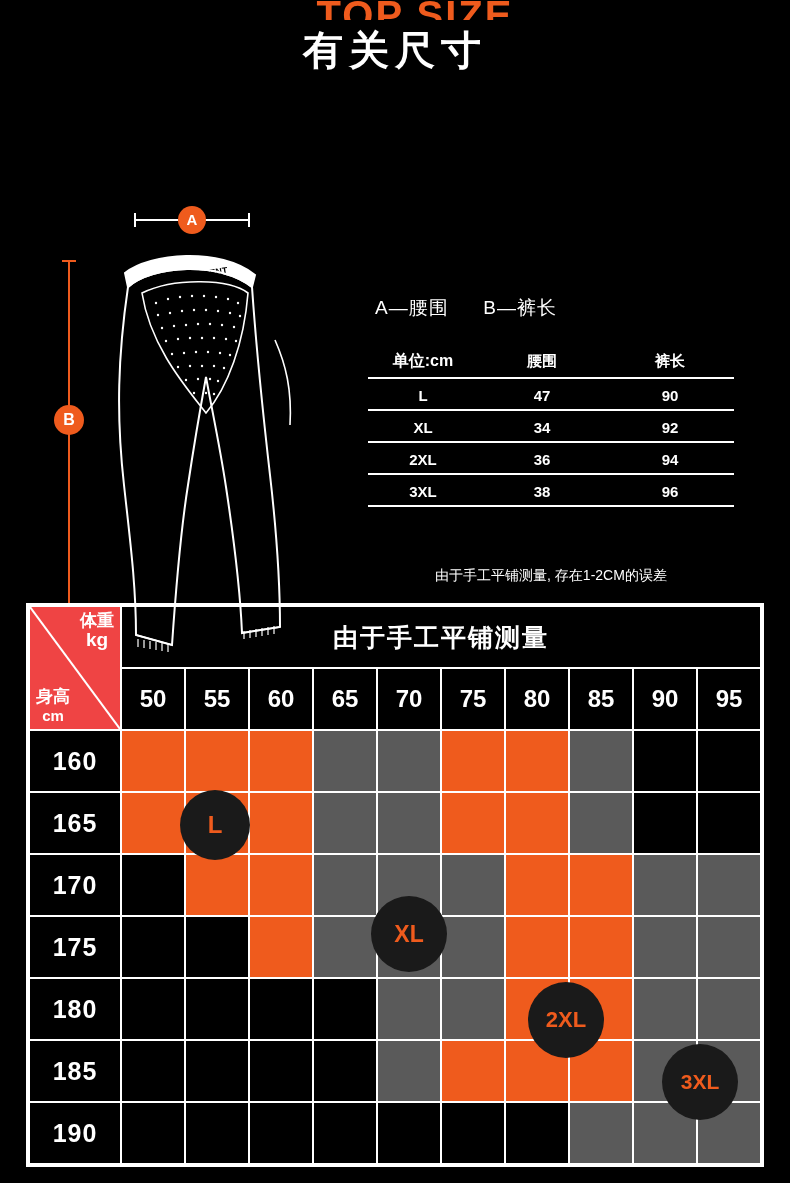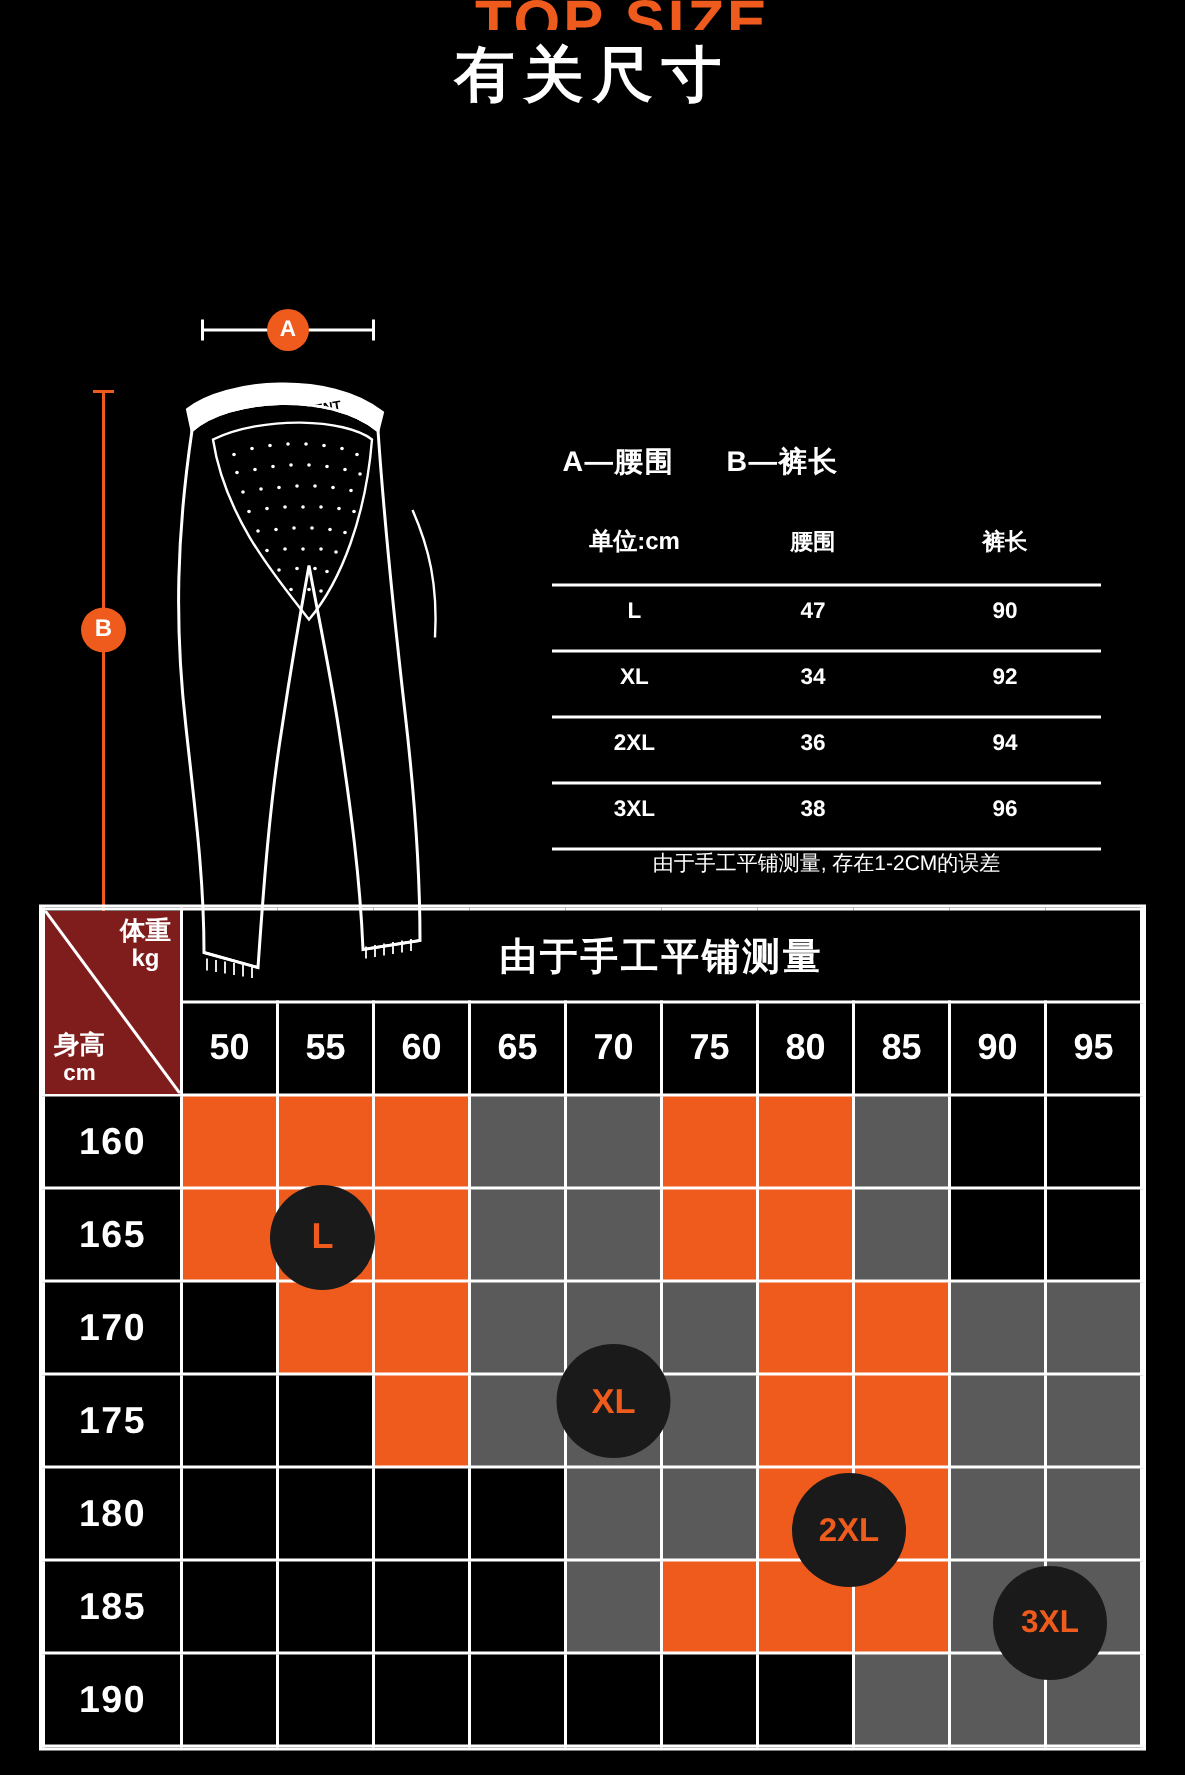--- a/index.html
+++ b/index.html
@@ -132,39 +132,39 @@
     left: 80px;
     top: 140px;
   }
 
   
   .ab-legend {
     position: absolute;
     left: 375px;
     top: 200px;
     font-size: 19px;
-    font-weight: bold;
+    font-weight: normal;
     letter-spacing: 1px;
     text-align: center;
   }
   .ab-legend .sp { display: inline-block; width: 22px; }
 
   .sizetable {
     position: absolute;
     left: 368px;
     top: 248px;
     width: 366px;
     border-collapse: collapse;
     font-size: 15px;
     font-weight: bold;
     color: #ffffff;
   }
   .sizetable th, .sizetable td {
     text-align: center;
-    padding: 8px 0 17px 0;
+    padding: 8px 0 5px 0;
     border-bottom: 2px solid #ffffff;
   }
   .sizetable thead th { border-bottom: 2px solid #ffffff; }
   .sizetable th.unit { font-size: 16px; }
   .sizetable col.c1 { width: 110px; }
   .sizetable col.c2 { width: 128px; }
   .sizetable col.c3 { width: 128px; }
   .note {
     position: absolute;
     left: 368px;
@@ -194,38 +194,38 @@
     padding: 0;
     text-align: center;
     vertical-align: middle;
     height: 60px;
     font-weight: bold;
   }
   .corner {
     width: 92px;
     height: 118px;
     position: relative;
-    background: #7f1d1d;
+    background: #ef4444;
     margin-top: 28px;
   }
   .corner .diag {
     position: absolute;
     left: 0; top: 0;
     width: 100%; height: 100%;
   }
   .corner .wt {
     position: absolute;
     right: 6px;
     top: 4px;
     font-size: 17px;
     line-height: 19px;
     text-align: center;
     font-weight: bold;
   }
-  .corner .wt small { display: block; font-size: 16px; }
+  .corner .wt small { display: block; font-size: 19px; }
   .corner .ht {
     position: absolute;
     left: 6px;
     bottom: 4px;
     font-size: 17px;
     line-height: 19px;
     text-align: center;
     font-weight: bold;
   }
   .corner .ht small { display: block; font-size: 15px; }

